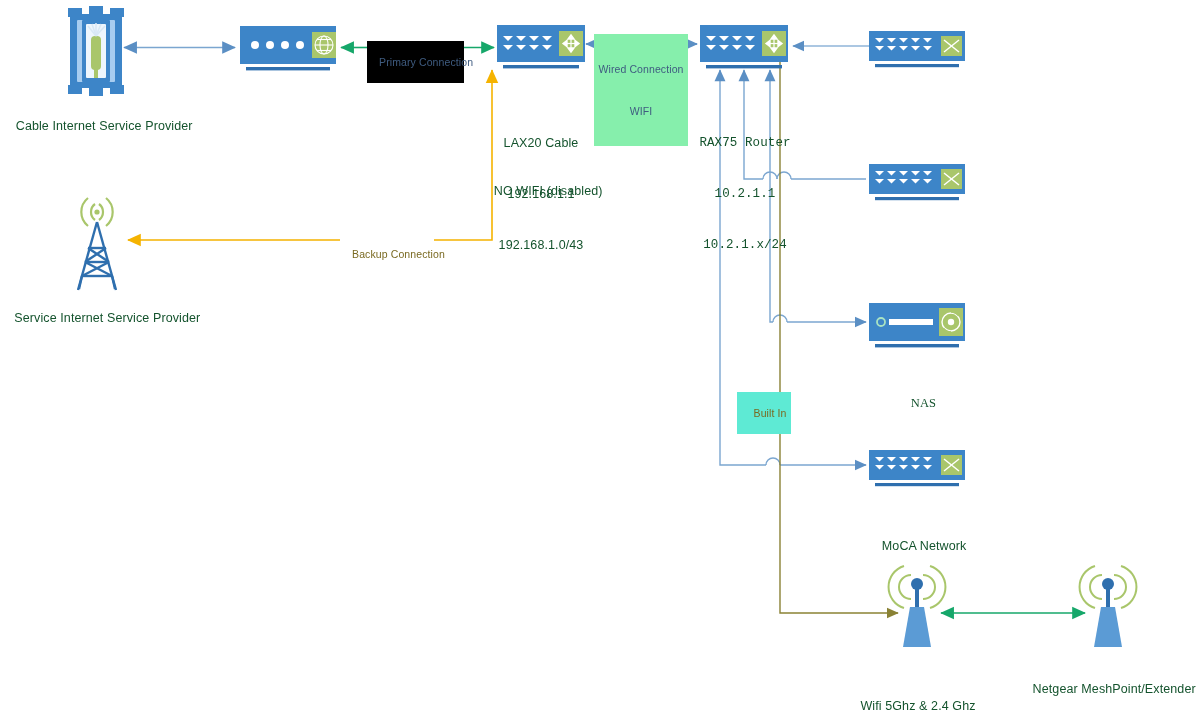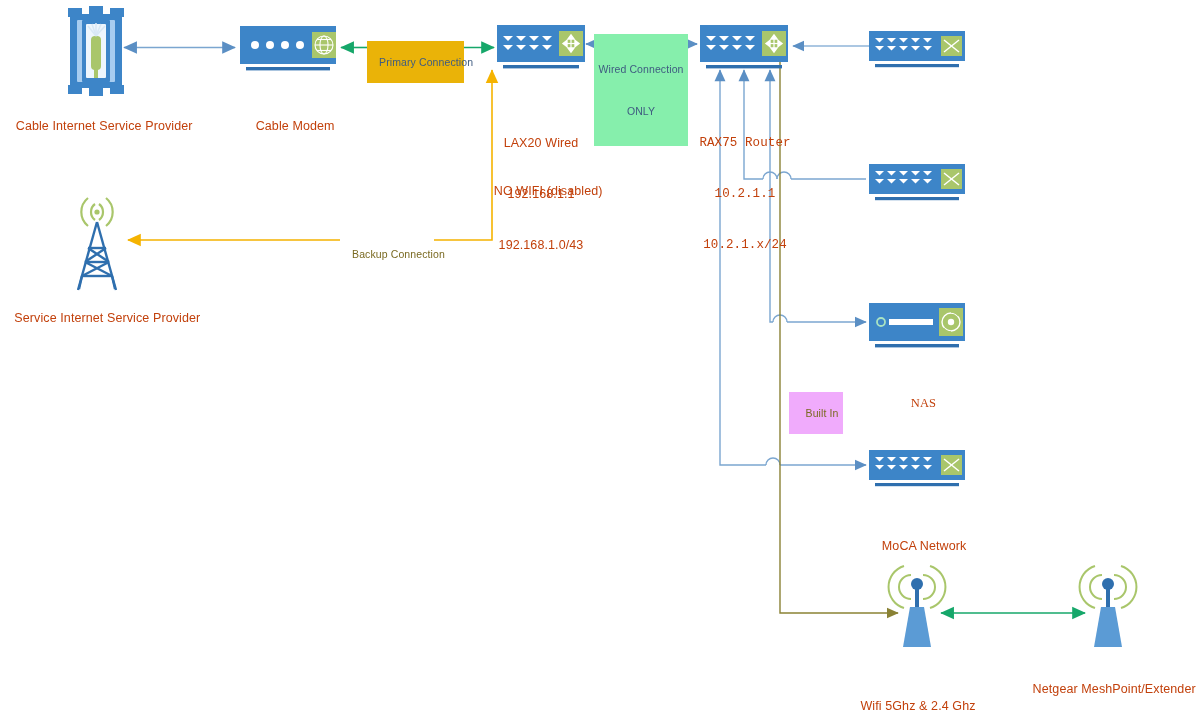--- a/index.html
+++ b/index.html
@@ -3,21 +3,21 @@
 <meta charset="utf-8">
 <style>
   html,body{margin:0;padding:0;background:#ffffff;}
   body{
     width:1196px;height:720px;position:relative;overflow:hidden;
     font-family:"Liberation Sans","DejaVu Sans",sans-serif;
   }
   #canvas{position:absolute;left:0;top:0;width:1196px;height:720px;}
   svg.layer{position:absolute;left:0;top:0;width:1196px;height:720px;}
   .label{
-    position:absolute;text-align:center;color:#c2410c;
+    position:absolute;text-align:center;color:#14532d;
     font-size:12.5px;line-height:17px;white-space:pre;
     letter-spacing:.1px;
   }
   .edge-label{
     position:absolute;text-align:center;font-size:10.5px;line-height:14px;
     white-space:pre;letter-spacing:.1px;
   }
   .el-blue{color:#3f5c80;}
   .el-olive{color:#7a6a22;}
 </style>
@@ -341,26 +341,23 @@
       <rect x="31" y="24" width="4" height="22" fill="#2f6fae"></rect>
       <path d="M26,44 L40,44 L47,84 L19,84 Z" fill="#5b9bd5"></path>
     </g>
 
   </svg>
 
   <div class="label" style="left:0px;top:101px;width:194px;">
     <span>Cable Internet Service Provider</span>
   </div>
 
-  <div class="label" style="left:212px;top:101px;width:152px;">
-    <span>Cable Modem</span>
-  </div>
 
   <div class="label" style="left:464px;top:101px;width:154px;">
-    <div>LAX20 Wired</div>
+    <div>LAX20 Cable</div>
     <div>192.168.1.1</div>
     <div>192.168.1.0/43</div>
   </div>
   <div class="label" style="left:464px;top:166px;width:154px;">
     <span>NO WIFI (disabled)</span>
   </div>
 
   <div class="label" style="left:668px;top:101px;width:154px;font-family:Liberation Mono, monospace;">
     <div>RAX75 Router</div>
     <div>10.2.1.1</div>
@@ -384,30 +381,30 @@
   <div class="label" style="left:836px;top:664px;width:164px;">
     <div>Wifi 5Ghz &amp; 2.4 Ghz</div>
     
     
   </div>
 
   <div class="label" style="left:1018px;top:664px;width:178px;">
     <span>Netgear MeshPoint/Extender</span>
   </div>
 
-  <div class="edge-label el-blue" style="left:367px;top:41px;width:97px;background:#eab308;">
+  <div class="edge-label el-blue" style="left:367px;top:41px;width:97px;background:#000000;">
     <span>Primary Connection</span>
   </div>
 
   <div class="edge-label el-blue" style="left:594px;top:34px;width:94px;background:#86efac;">
     <div>Wired Connection</div>
-    <div>ONLY</div>
+    <div>WIFI</div>
   </div>
 
   <div class="edge-label el-olive" style="left:340px;top:233px;width:94px;background:#ffffff;color:#7a6a22;">
     <span>Backup Connection</span>
   </div>
 
-  <div class="edge-label el-olive" style="left:789px;top:392px;width:54px;background:#f0abfc;">
+  <div class="edge-label el-olive" style="left:737px;top:392px;width:54px;background:#5eead4;">
     <span>Built In</span>
   </div>
 
 </div>
 
 </body></html>

